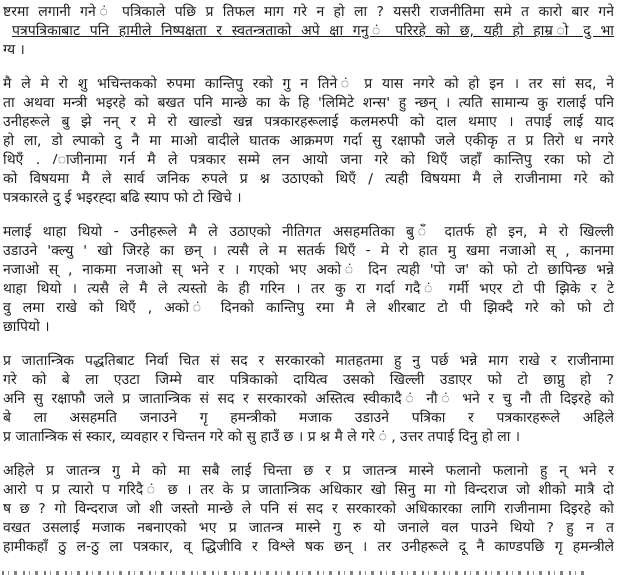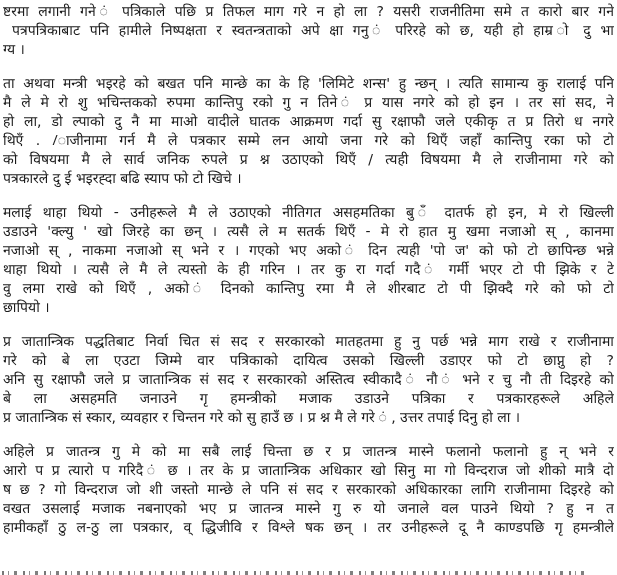--- a/index.html
+++ b/index.html
@@ -30,20 +30,21 @@
     text-align: justify;
     text-align-last: justify;
     white-space: normal;
   }
   .line.last {
     text-align: right;
     text-align-last: left;
   }
   .line.indent {
     padding-left: 9px;
+    text-decoration: underline;
   }
   
   .cutoff {
     position: absolute;
     left: 2px;
     bottom: 0;
     width: 586px;
     height: 4px;
     opacity: 0.75;
     background: repeating-linear-gradient(
@@ -57,22 +58,23 @@
 </head>
 <body>
 
 <div class="page">
   <div class="para">
       <div class="line">ष्टरमा लगानी गने ं पत्रिकाले पछि प्र तिफल माग गरे न हो ला ? यसरी राजनीतिमा समे त कारो बार गने</div>
       <div class="line indent">पत्रपत्रिकाबाट पनि हामीले निष्पक्षता र स्वतन्त्रताको अपे क्षा गनु ं परिरहे को छ, यही हो हाम्र ो दु भा</div>
       <div class="line last">ग्य ।</div>
     </div>
   <div class="para">
+      <div class="line">मै ले मे रो शु भचिन्तकको रुपमा कान्तिपु रको गु न तिने ं प्र यास नगरे को हो इन । तर सां सद, ने</div>
       <div class="line">ता अथवा मन्त्री भइरहे को बखत पनि मान्छे का के हि 'लिमिटे शन्स' हु न्छन् । त्यति सामान्य कु रालाई पनि</div>
-      <div class="line">मै ले मे रो शु भचिन्तकको रुपमा कान्तिपु रको गु न तिने ं प्र यास नगरे को हो इन । तर सां सद, ने</div>
+      <div class="line">उनीहरूले बु झे नन् र मे रो खाल्डो खन्न पत्रकारहरूलाई कलमरुपी को दाल थमाए । तपाई लाई याद</div>
       <div class="line">हो ला, डो ल्पाको दु नै मा माओ वादीले घातक आक्रमण गर्दा सु रक्षाफौ जले एकीकृ त प्र तिरो ध नगरे</div>
       <div class="line">थिएँ . /ाजीनामा गर्न मै ले पत्रकार सम्मे लन आयो जना गरे को थिएँ जहाँ कान्तिपु रका फो टो</div>
       <div class="line">को विषयमा मै ले सार्व जनिक रुपले प्र श्न उठाएको थिएँ / त्यही विषयमा मै ले राजीनामा गरे को</div>
       <div class="line last">पत्रकारले दु ई भइरह्दा बढि स्याप फो टो खिचे ।</div>
     </div>
   <div class="para">
       <div class="line">मलाई थाहा थियो - उनीहरूले मै ले उठाएको नीतिगत असहमतिका बु ँ दातर्फ हो इन, मे रो खिल्ली</div>
       <div class="line">उडाउने 'क्ल्यु ' खो जिरहे का छन् । त्यसै ले म सतर्क थिएँ - मे रो हात मु खमा नजाओ स् , कानमा</div>
       <div class="line">नजाओ स् , नाकमा नजाओ स् भने र । गएको भए अको ं दिन त्यही 'पो ज' को फो टो छापिन्छ भन्ने</div>
       <div class="line">थाहा थियो । त्यसै ले मै ले त्यस्तो के ही गरिन । तर कु रा गर्दा गदै ं गर्मी भएर टो पी झिके र टे</div>

